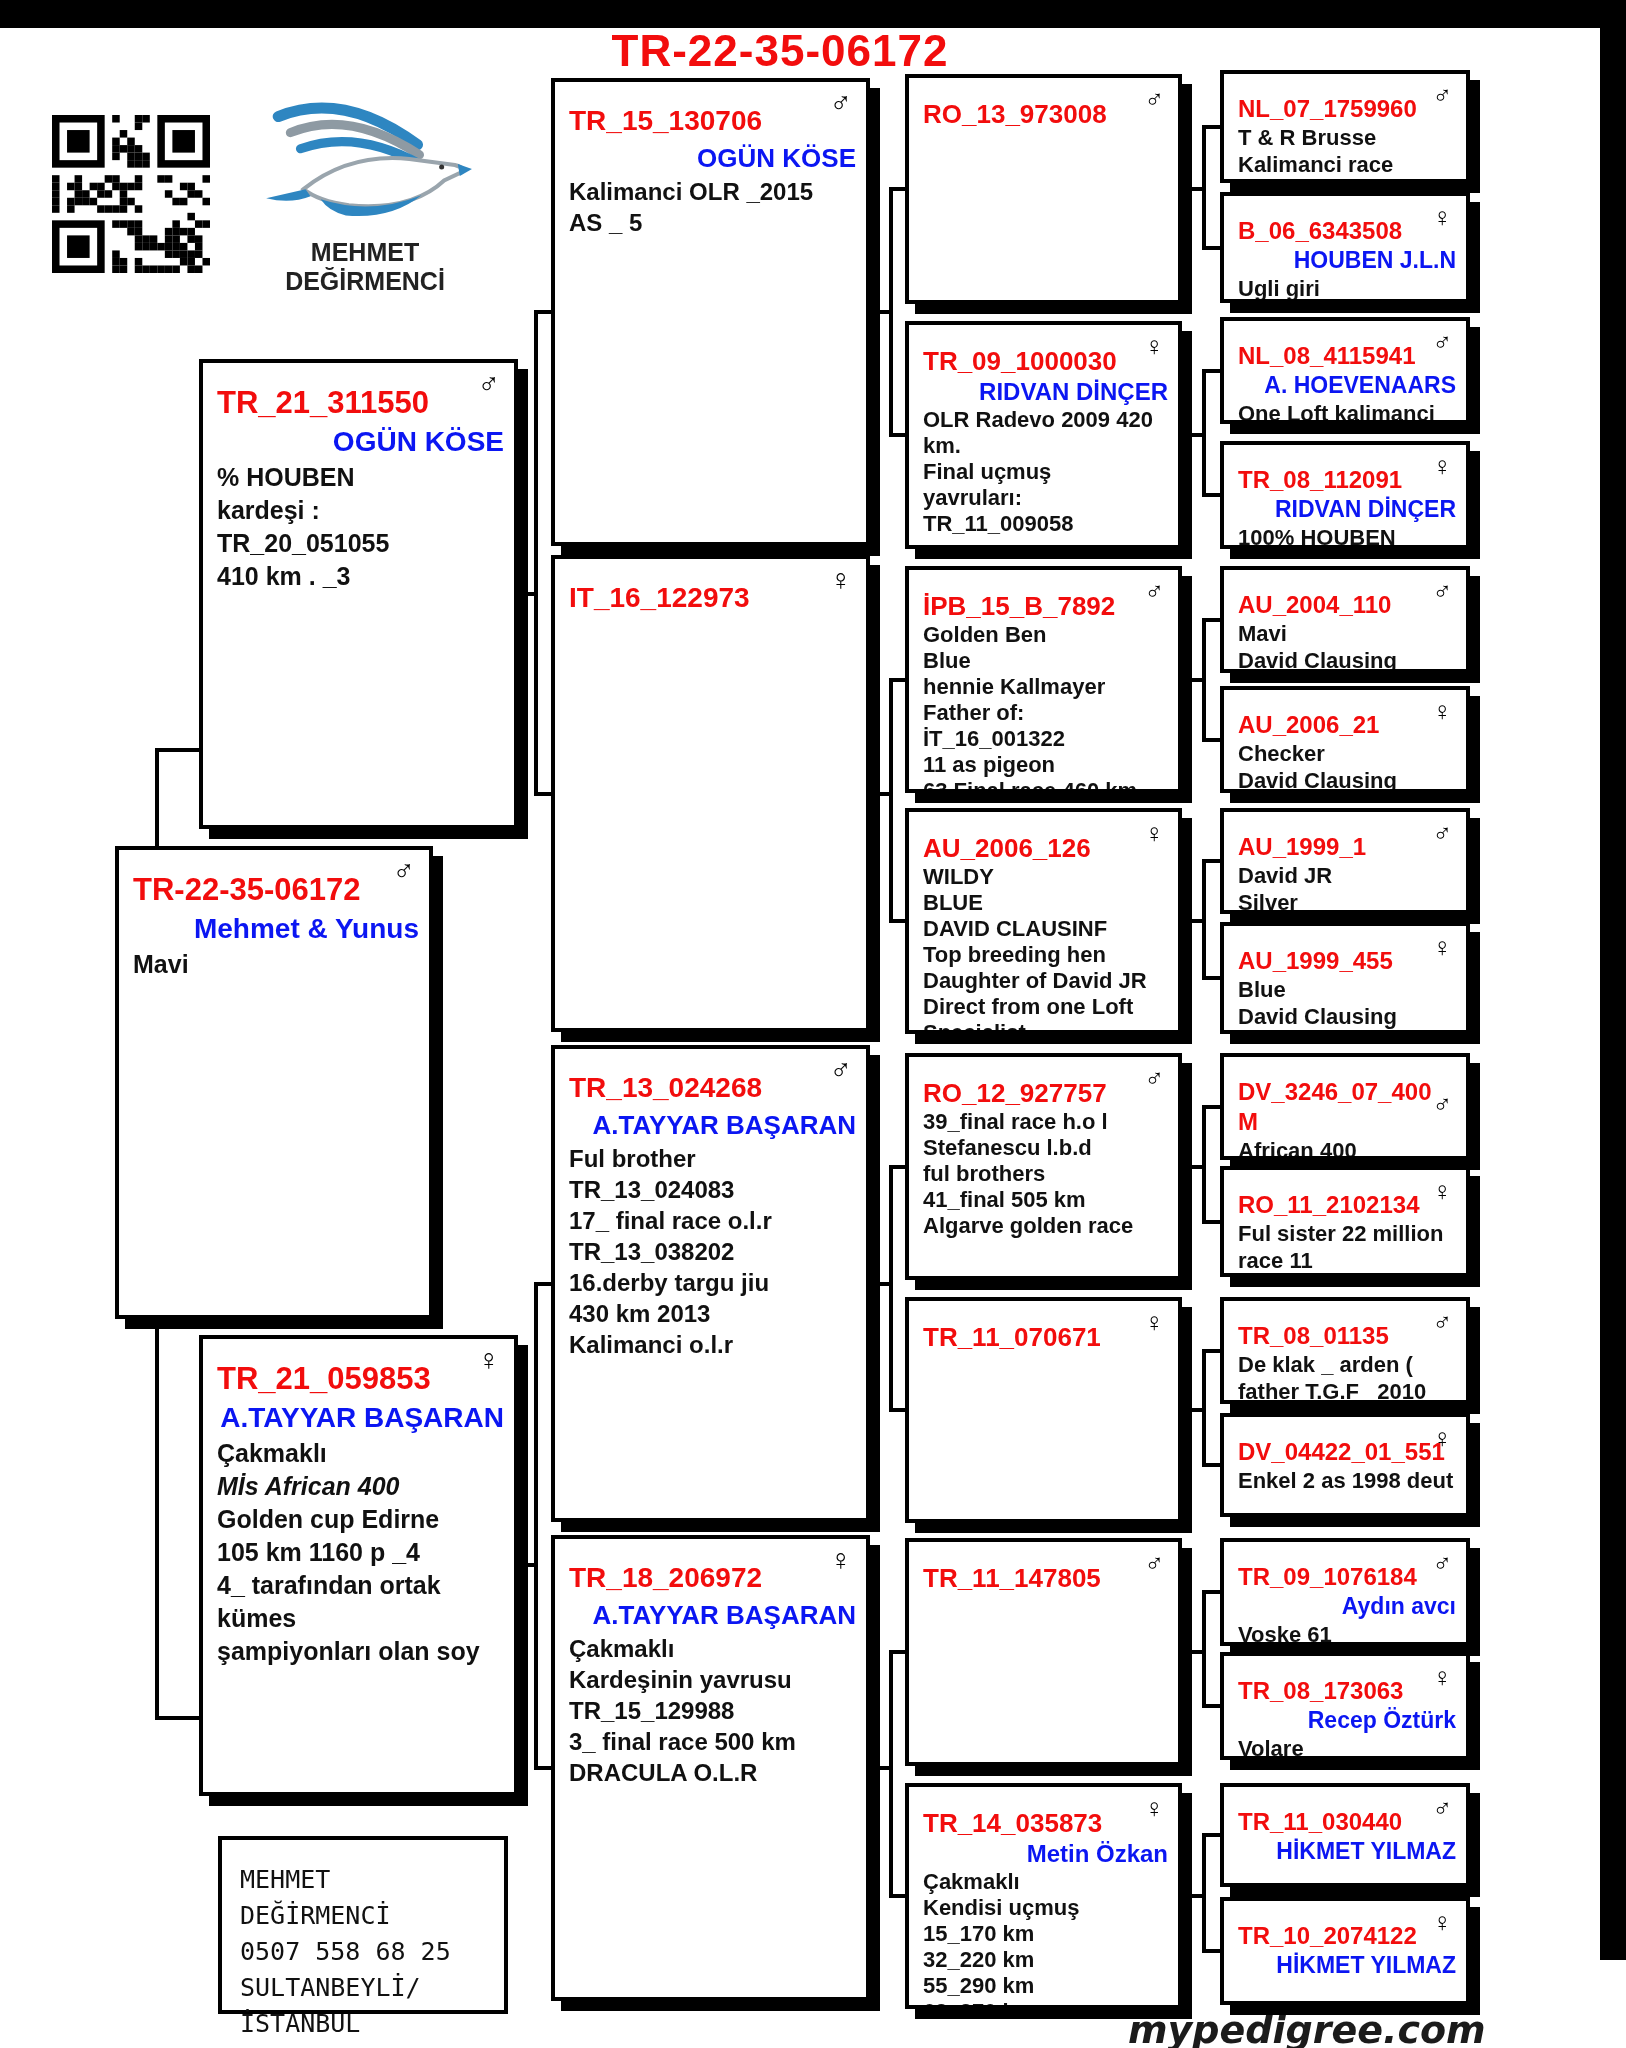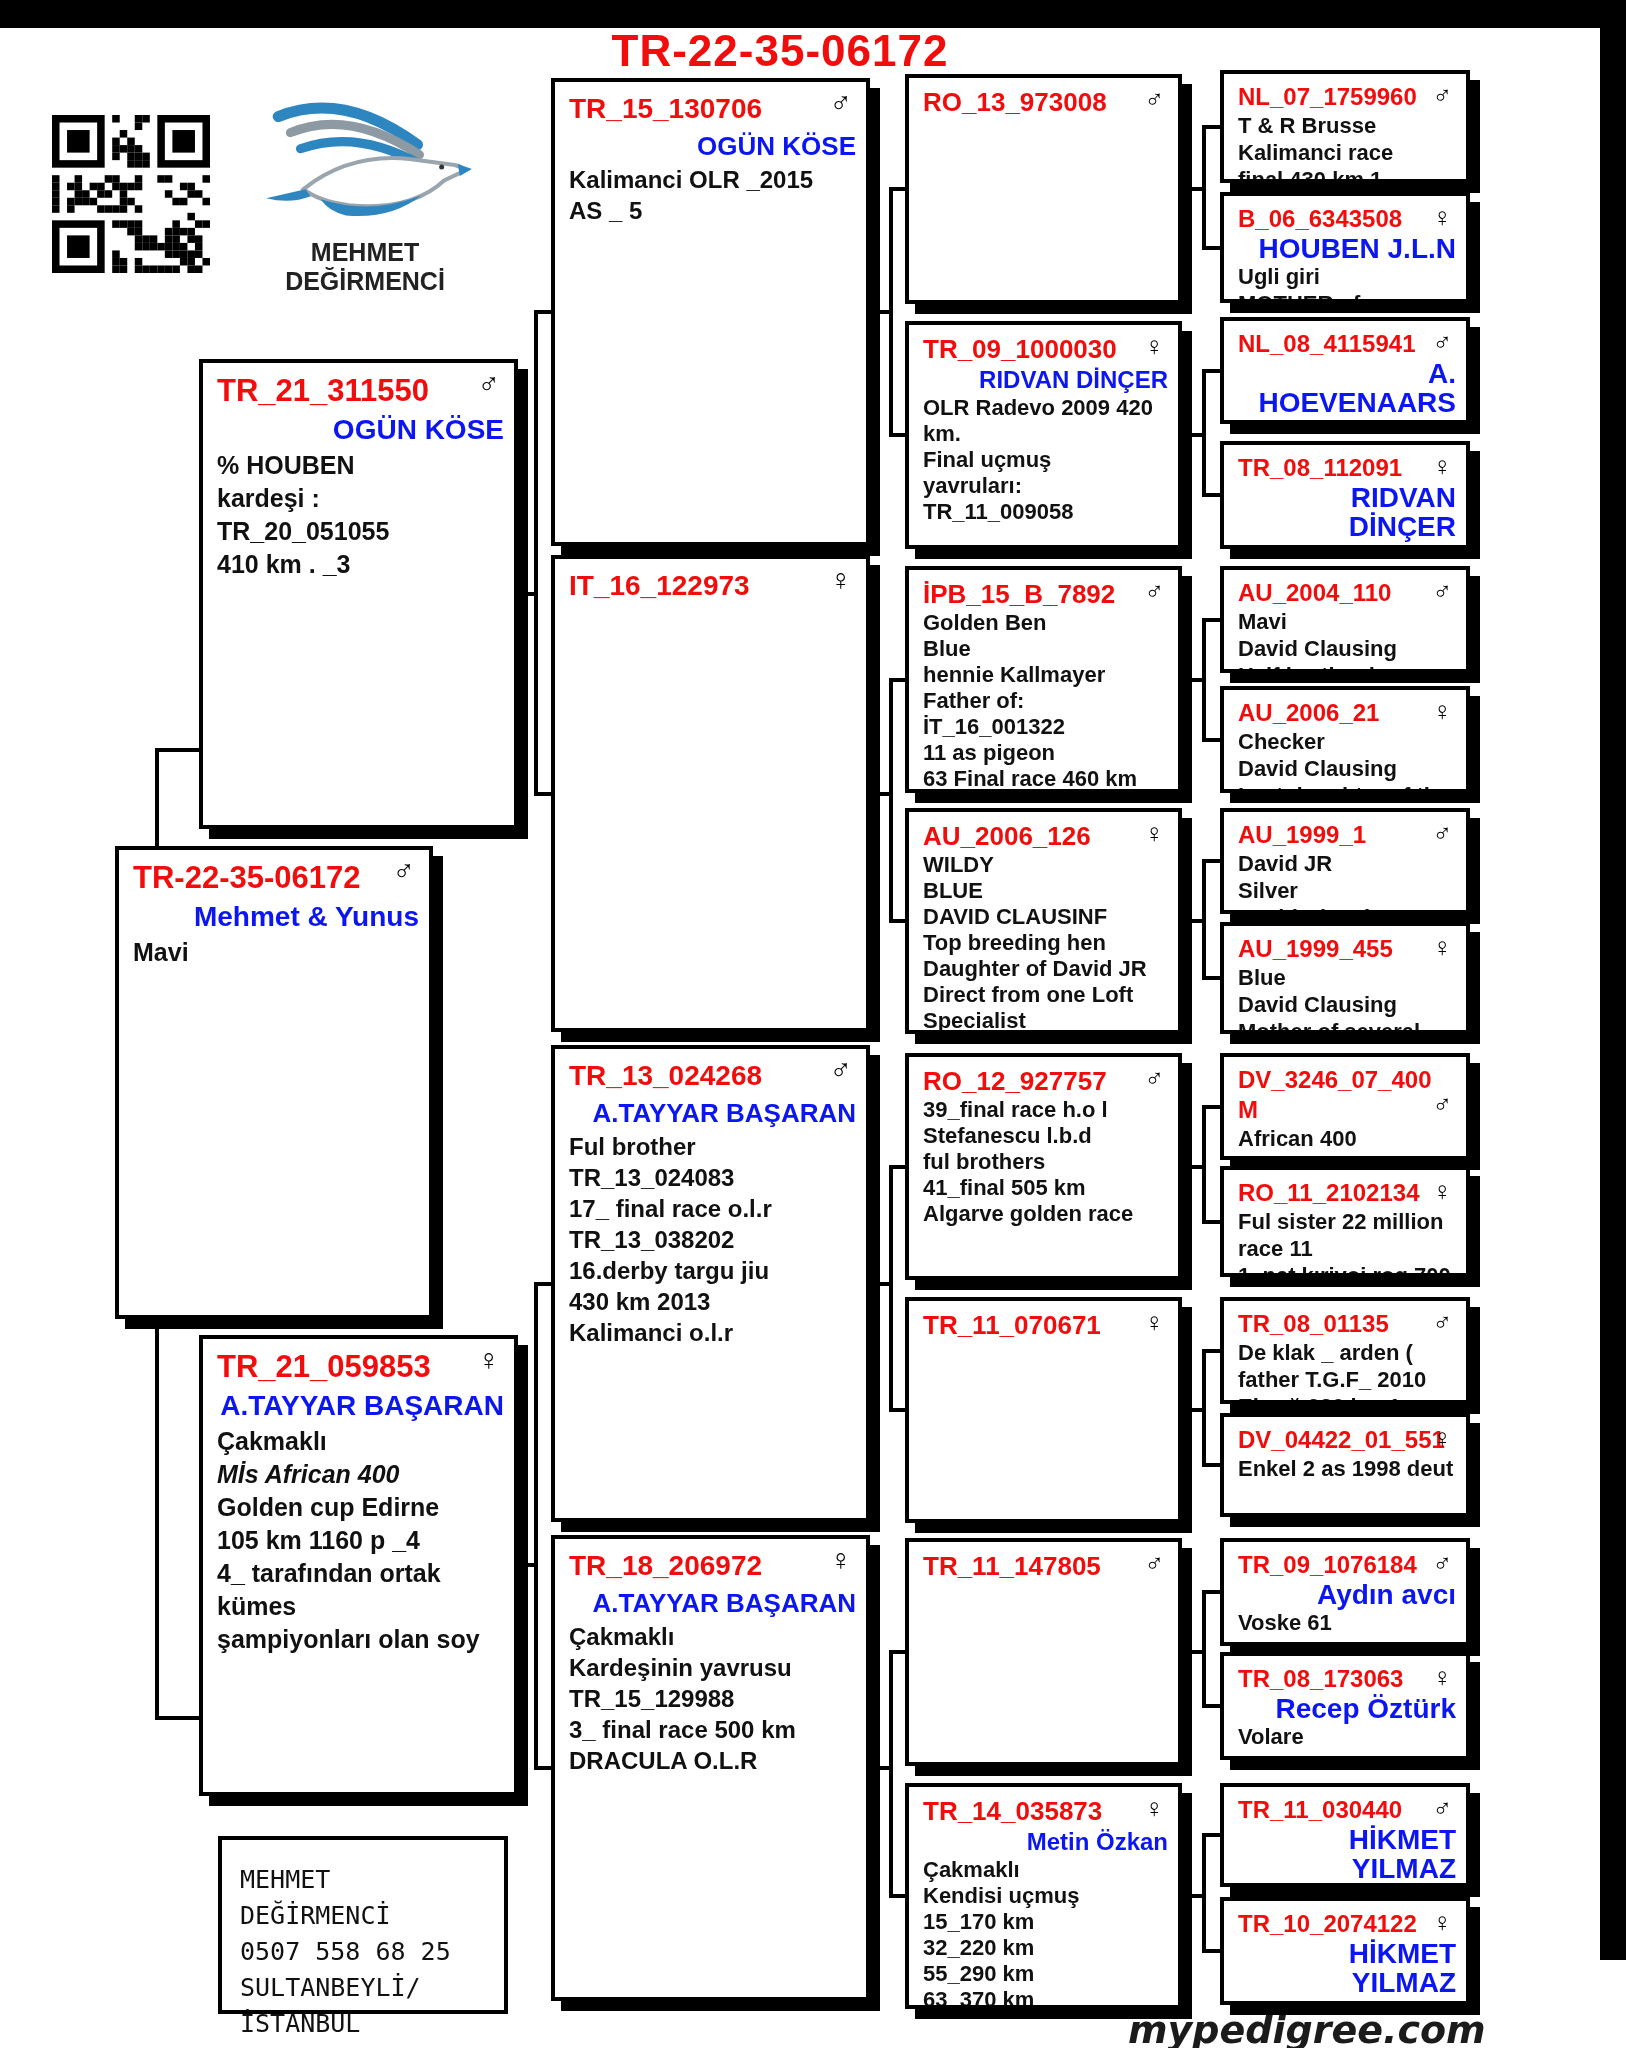--- a/index.html
+++ b/index.html
@@ -4,36 +4,36 @@
 <style>
   html,body{margin:0;padding:0;background:#555;}
   #page{position:relative;width:1626px;height:2048px;background:#ffffff;overflow:hidden;
         font-family:"Liberation Sans",sans-serif;}
   .bar{position:absolute;background:#000;}
   .page-title{position:absolute;left:480px;top:26px;width:600px;text-align:center;
     font-size:44px;font-weight:bold;color:var(--red);letter-spacing:1px;}
   
   .pbox{position:absolute;background:#fff;border:4px solid #000;box-sizing:border-box;
         box-shadow:10px 10px 0 #000;overflow:hidden;padding:8px 10px 4px 14px;}
-  .ring{color:var(--red);font-weight:bold;}
+  .ring{color:var(--red);font-weight:bold;margin-top:12px;}
   .fancier{color:var(--blue);font-weight:bold;text-align:right;}
   .body{color:#111;font-weight:bold;}
   .sex{position:absolute;top:6px;right:14px;color:#000;font-weight:normal;font-size:30px;line-height:30px;}
   
   .sz-a .ring{font-size:31px;line-height:40px;}
   .sz-a .fancier{font-size:28px;line-height:38px;}
   .sz-a .body{font-size:25px;line-height:33px;}
   .sz-b .ring{font-size:28px;line-height:38px;}
   .sz-b .fancier{font-size:26px;line-height:36px;}
   .sz-b .body{font-size:24px;line-height:31px;}
   .sz-c .ring{font-size:26px;line-height:32px;}
   .sz-c .fancier{font-size:24px;line-height:30px;}
   .sz-c .body{font-size:22px;line-height:26px;}
   .sz-d .ring{font-size:24px;line-height:30px;}
-  .sz-d .fancier{font-size:28px;line-height:29px;}
+  .sz-d .fancier{font-size:23px;line-height:29px;}
   .sz-d .body{font-size:22px;line-height:27px;}
   .sz-d .sex,.sz-c .sex{font-size:26px;line-height:26px;top:8px;}
   
   .qr{position:absolute;left:52px;top:115px;width:158px;height:158px;}
   .logo{position:absolute;left:248px;top:96px;width:232px;height:150px;}
   .logo-name{position:absolute;left:230px;top:238px;width:270px;text-align:center;
     font-size:25px;font-weight:bold;color:#222;letter-spacing:0px;}
   
   .contact{position:absolute;left:218px;top:1836px;width:290px;height:178px;
     border:4px solid #000;box-sizing:border-box;padding:22px 10px 0 18px;

